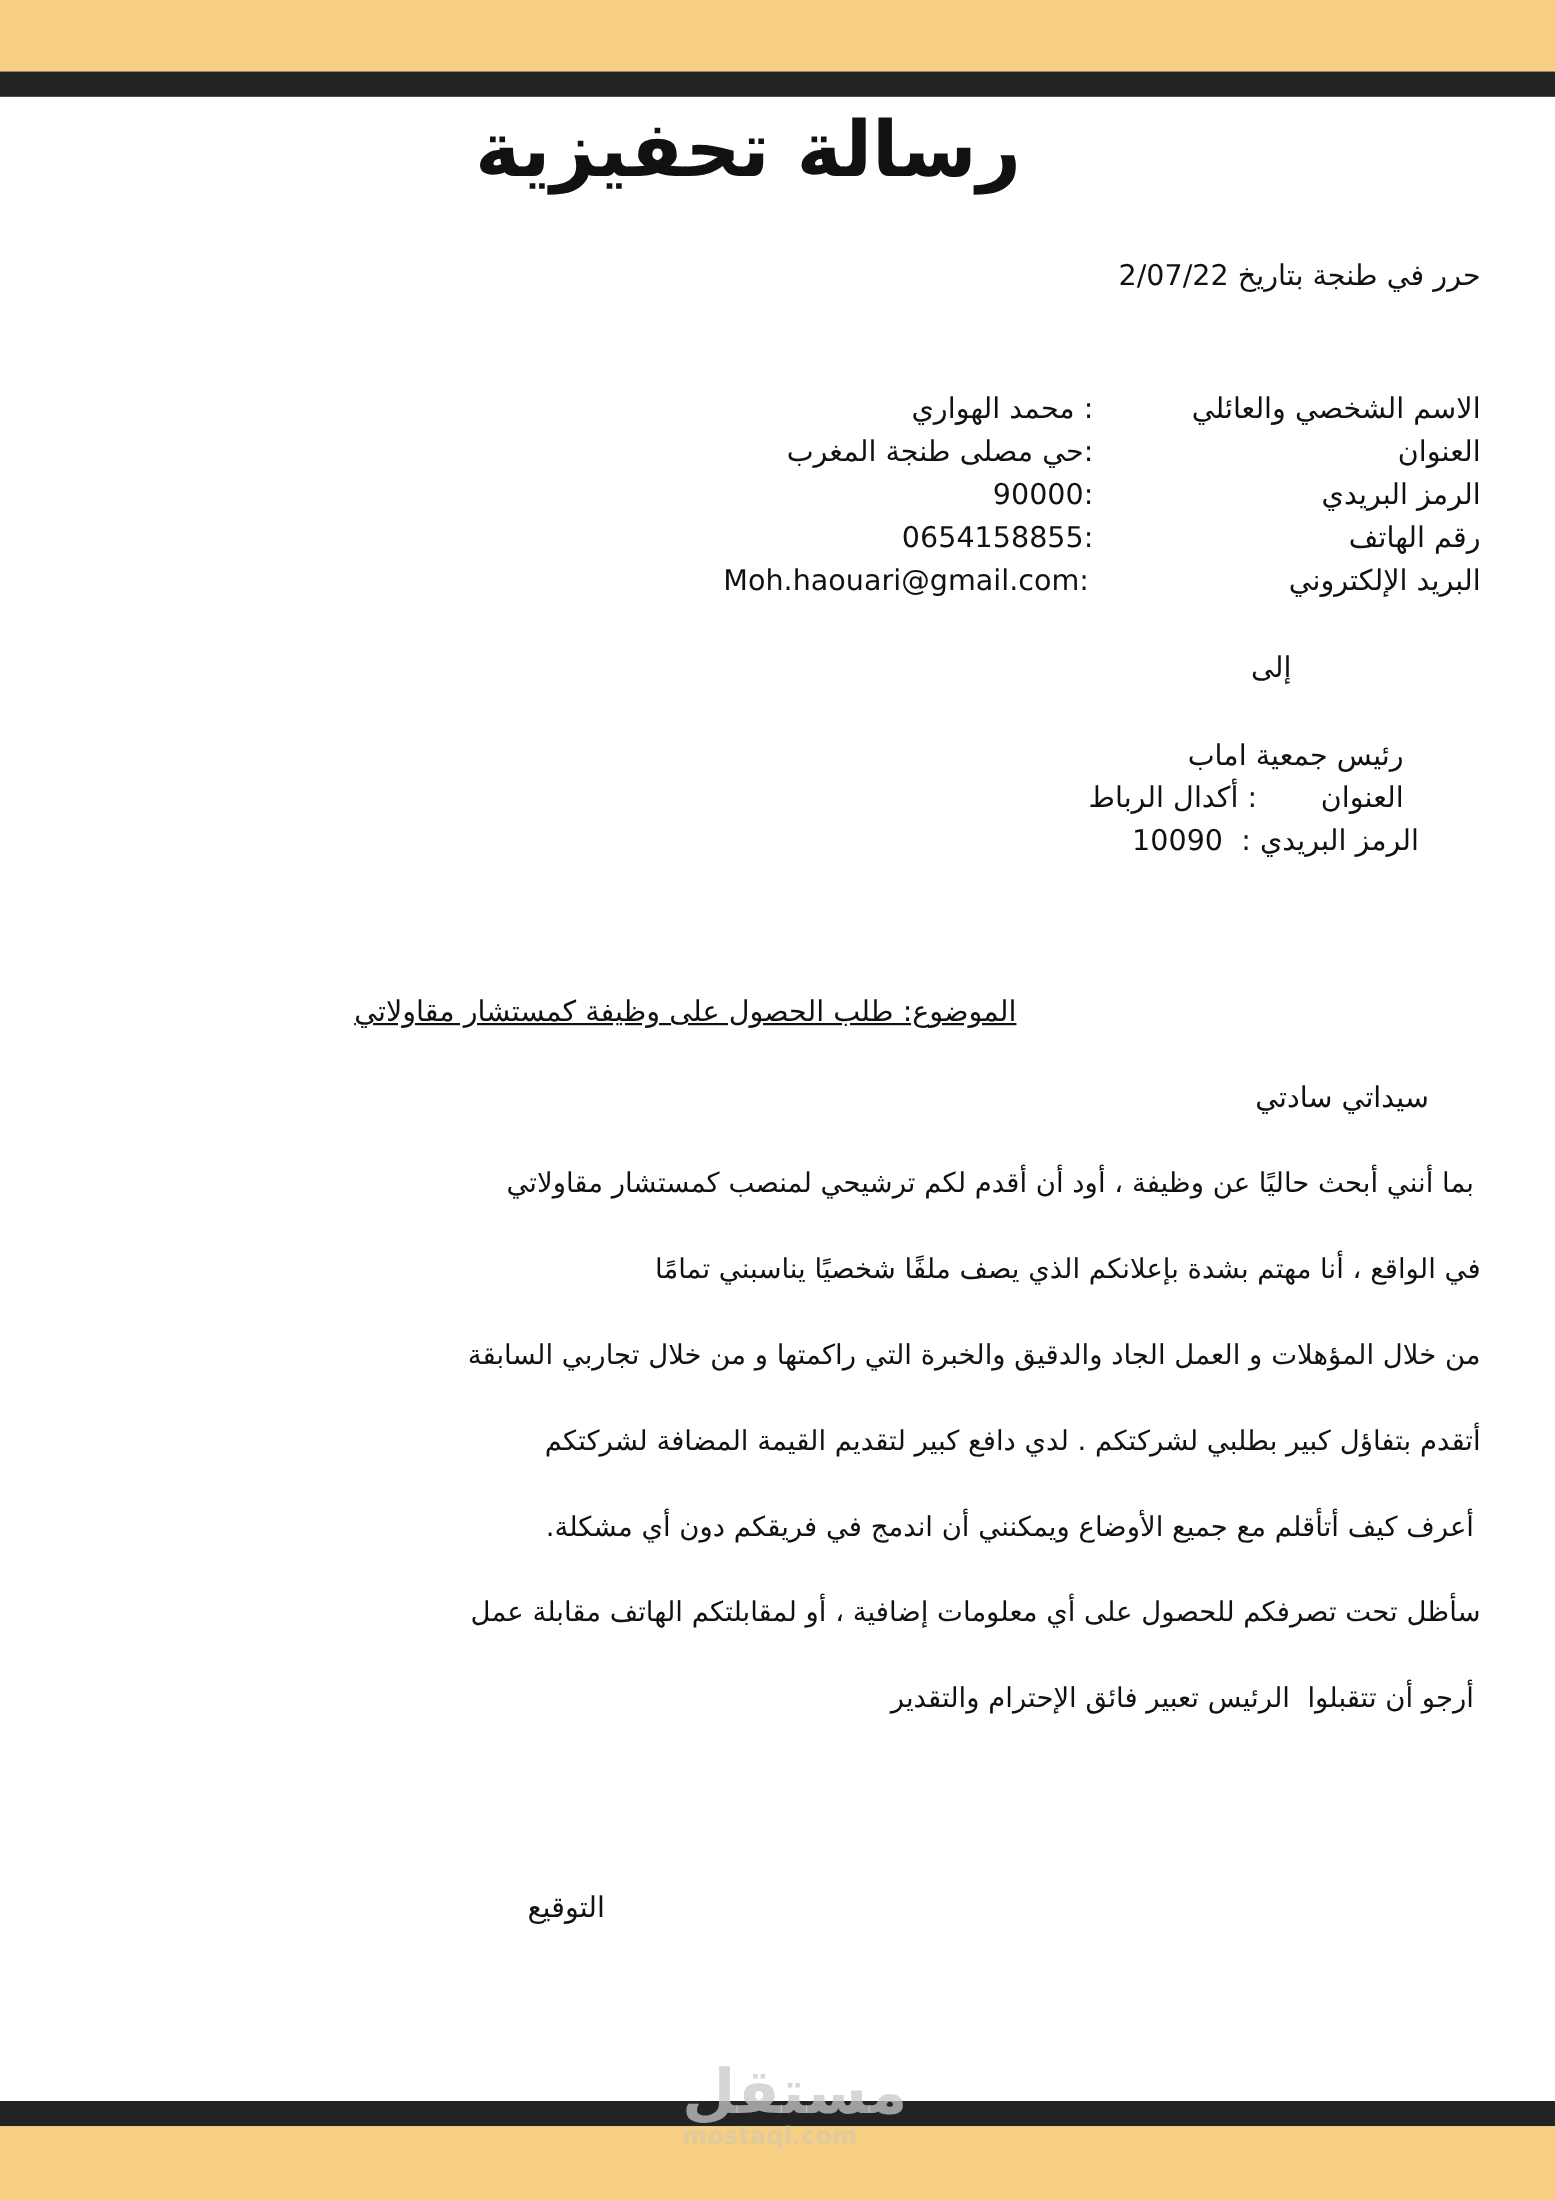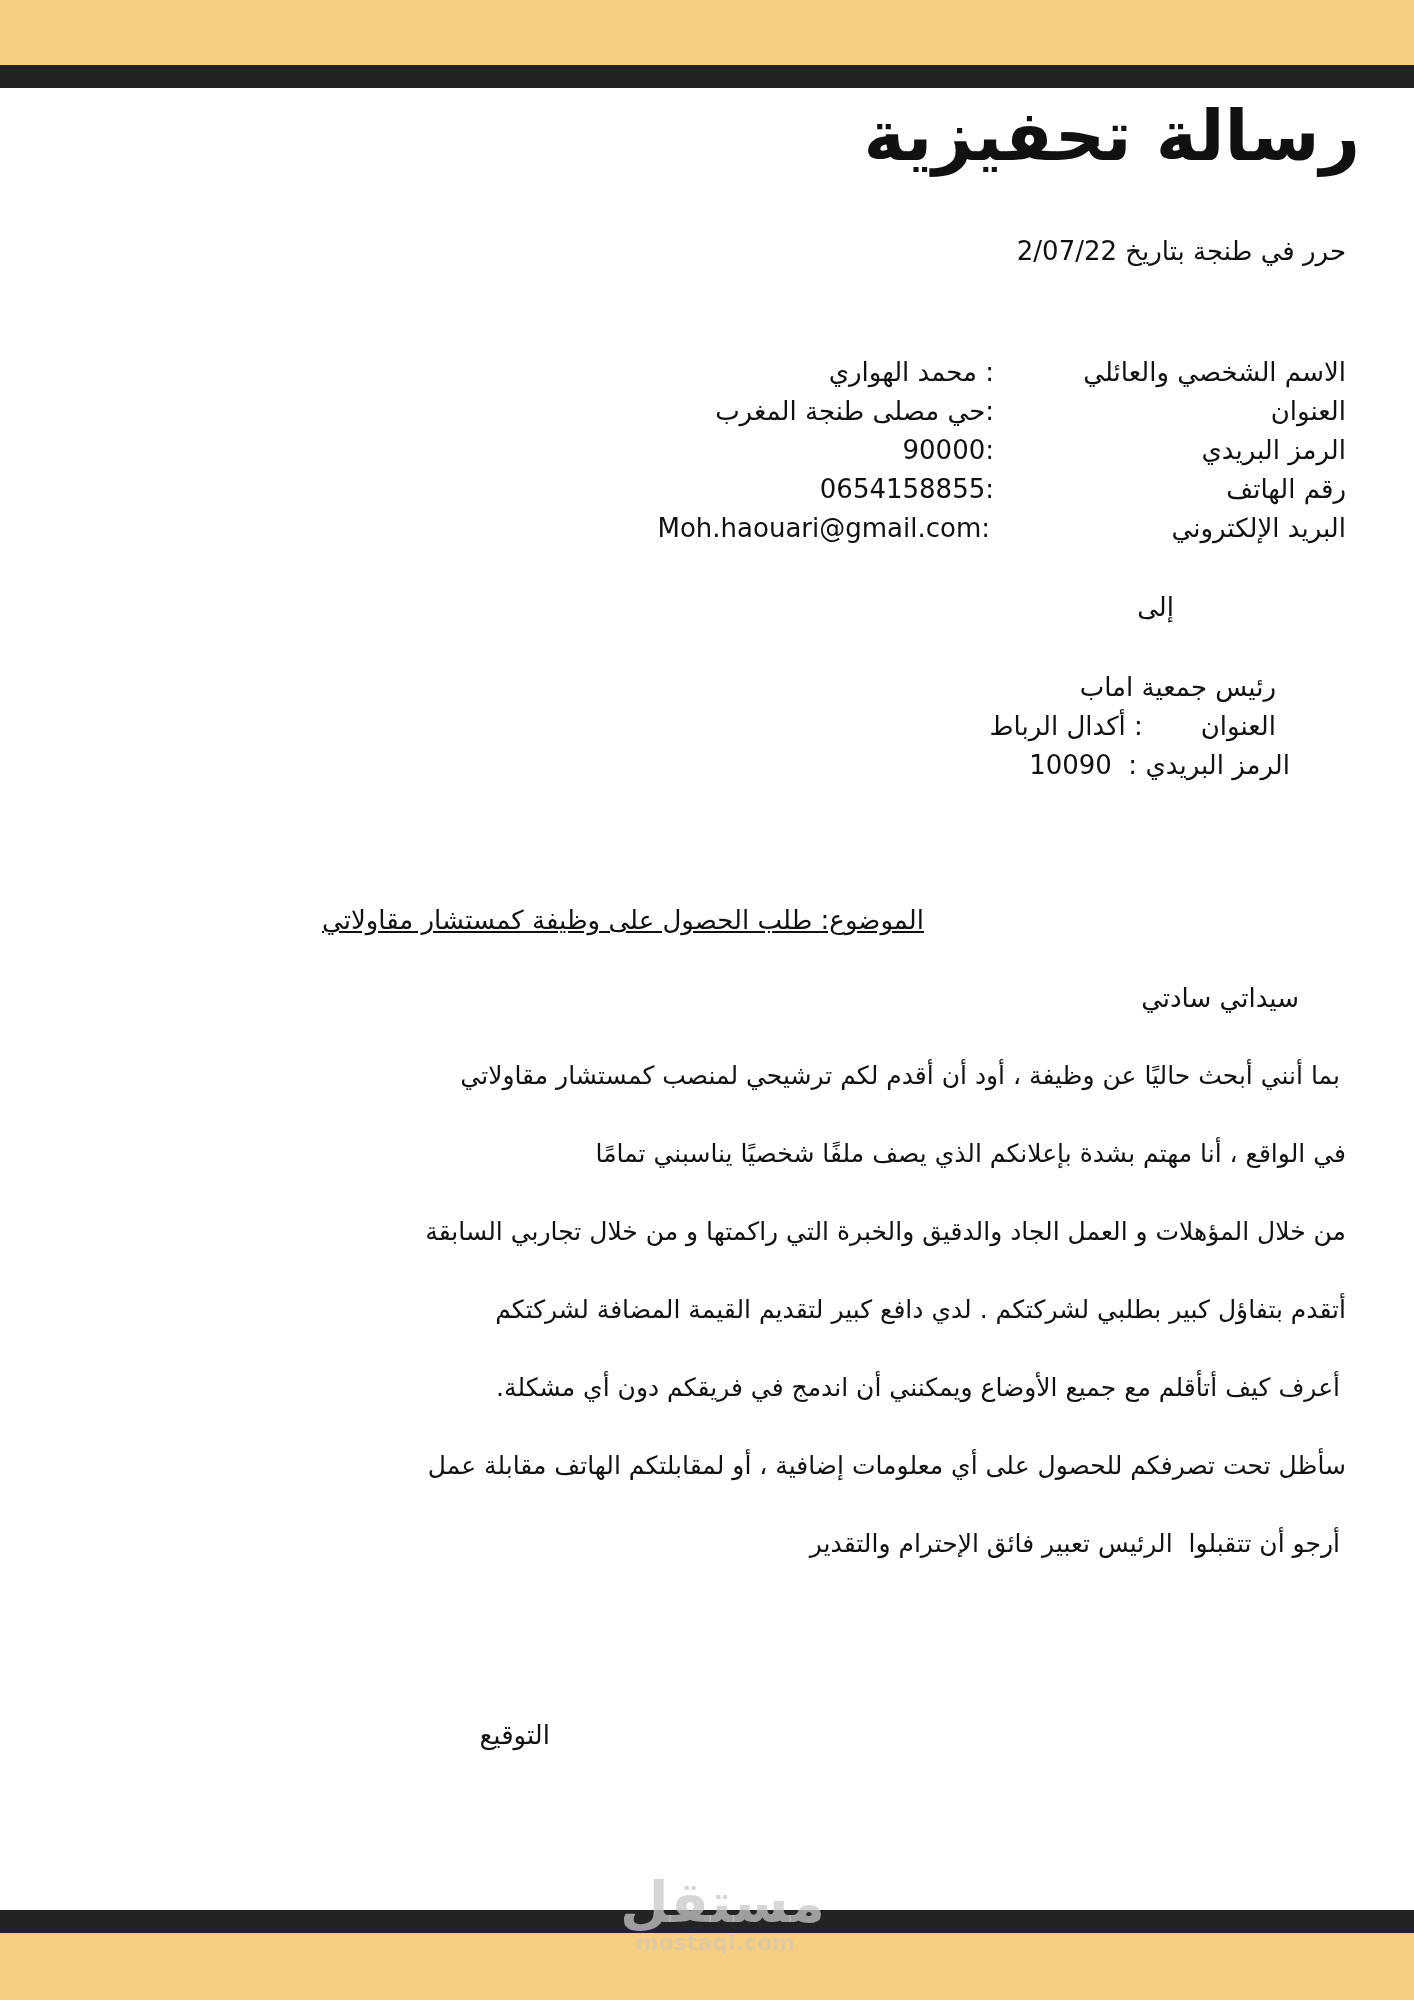--- a/index.html
+++ b/index.html
@@ -3,35 +3,35 @@
 <meta charset="utf-8">
 <style>
   html, body { margin:0; padding:0; }
   body { width:1414px; height:2000px; position:relative; background:#ffffff; overflow:hidden;
          font-family:"DejaVu Sans", sans-serif; color:#111; }
   .band-top { position:absolute; left:0; top:0; width:1414px; height:65px; background:#f6cf82; }
   .bar-top { position:absolute; left:0; top:65px; width:1414px; height:23px; background:#232323; }
   .bar-bottom { position:absolute; left:0; top:1910px; width:1414px; height:23px; background:#232323; }
   .band-bottom { position:absolute; left:0; top:1933px; width:1414px; height:67px; background:#f6cf82; }
   .abs { position:absolute; direction:rtl; white-space:nowrap; }
-  .title { top:95px; left:0; width:1360px; font-size:70px; font-weight:bold;
+  .title { top:95px; left:0; width:1360px; text-align:center; font-size:70px; font-weight:bold;
            letter-spacing:-1px; }
   .t26 { font-size:26px; }
   .t25 { font-size:25px; }
   .date { top:236px; right:68px; }
   .info-row { right:68px; width:690px; height:38px; }
   .info-label { position:absolute; right:0; top:0; }
   .info-value { position:absolute; right:352px; top:0; direction:rtl; }
   .to { top:592px; right:240px; }
   .rec { right:140px; }
   .subject { top:905px; right:490px;text-decoration:underline; }
   .greet { top:983px; right:115px; }
   .para { right:68px;text-align:center; }
   .sig { top:1720px; right:864px; }
-  .wm { position:absolute; left:620px; top:1875px; width:175px; text-align:right; color:rgba(200,200,200,0.75); }
+  .wm { position:absolute; left:620px; top:1875px; width:175px; text-align:left; color:rgba(200,200,200,0.75); }
   .wm-ar { font-size:56px; font-weight:bold; line-height:56px; }
   .wm-en { font-size:22px; font-weight:bold; line-height:24px; color:rgba(215,200,170,0.7); }
 </style>
 </head>
 <body>
 
 <div class="band-top"></div>
 <div class="bar-top"></div>
 
 <div class="abs title">رسالة تحفيزية</div>

